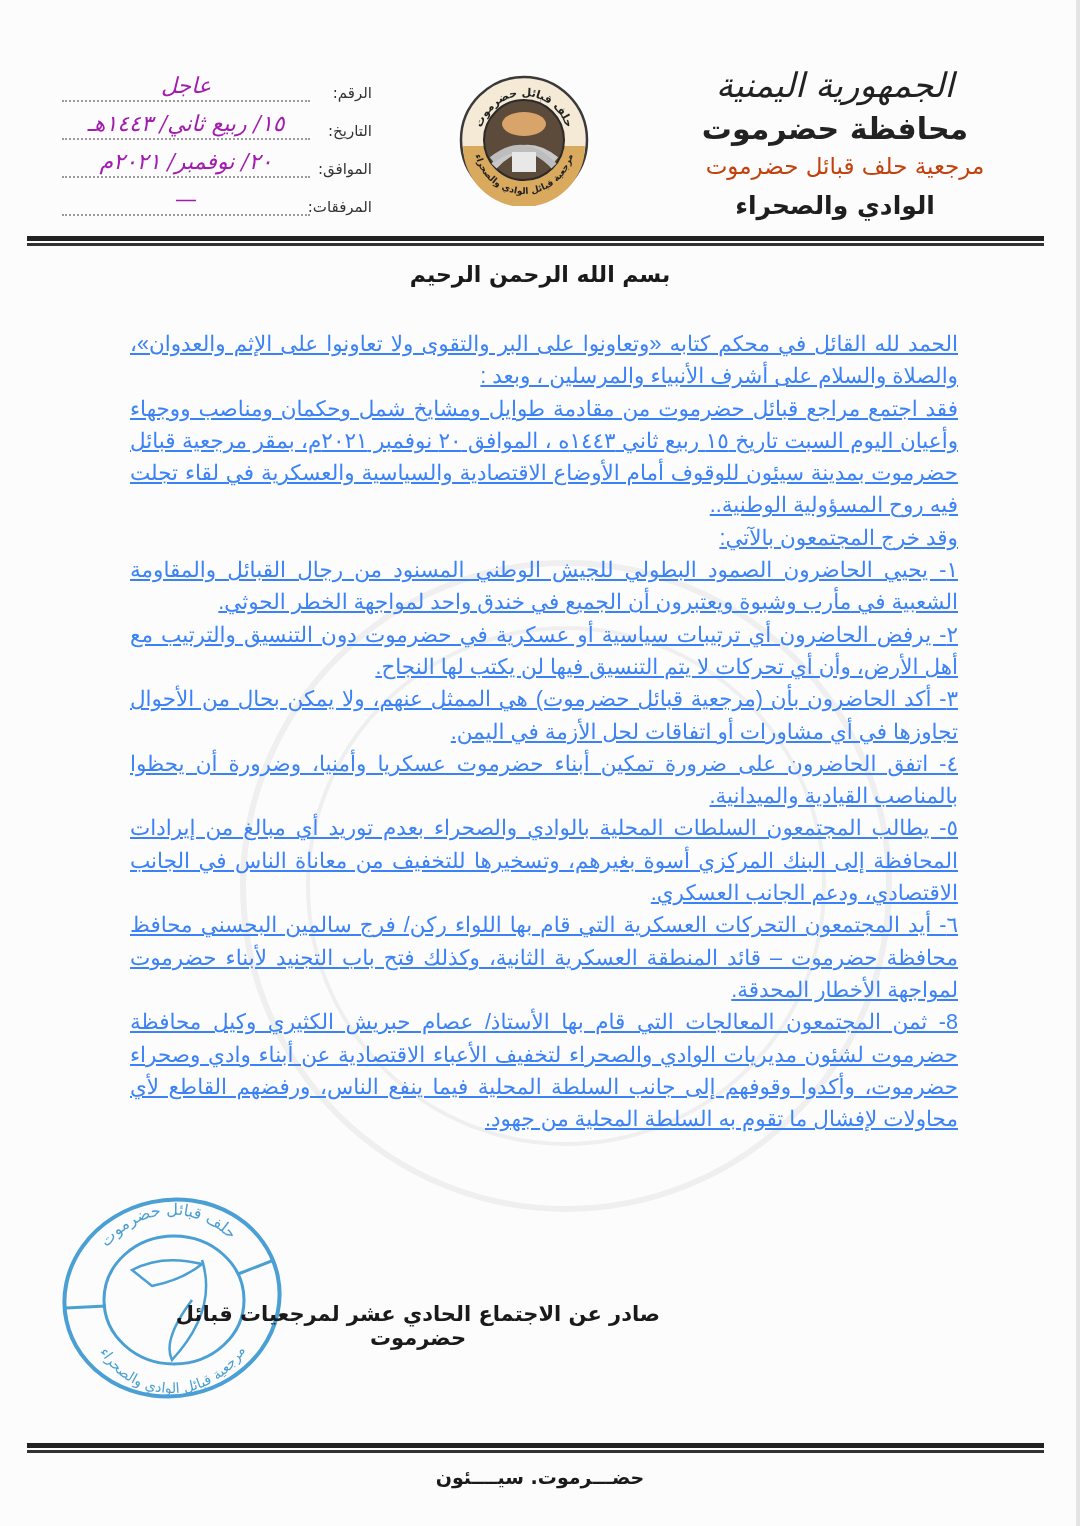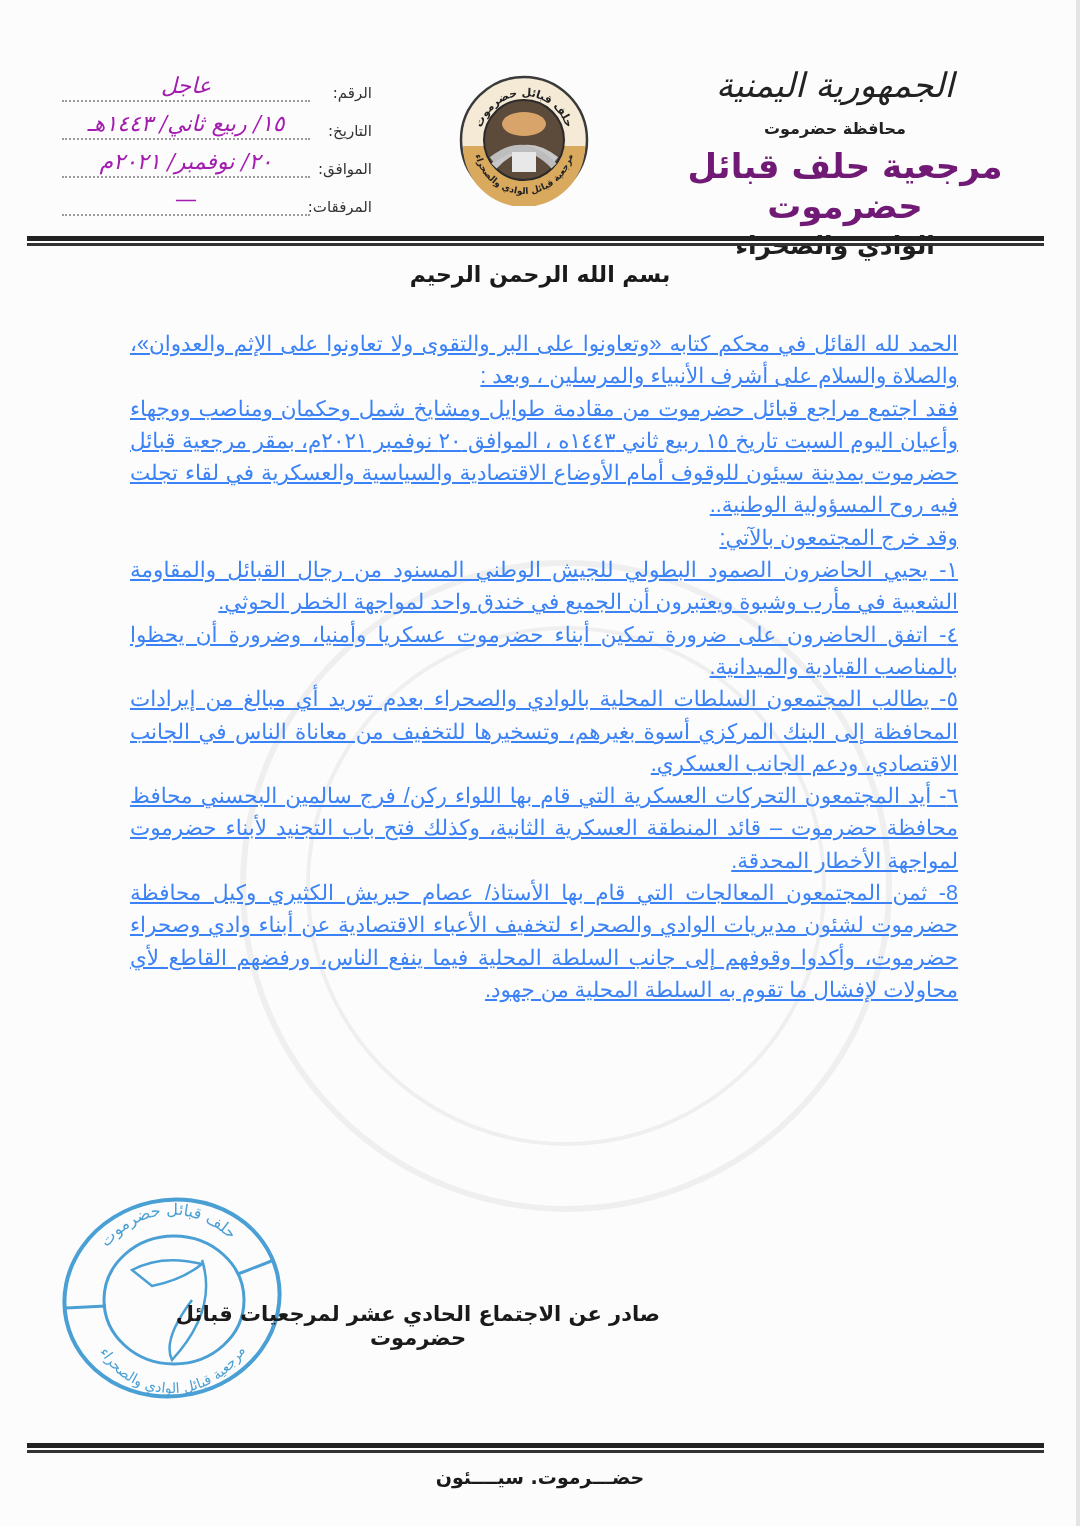--- a/index.html
+++ b/index.html
@@ -5,22 +5,22 @@
   html, body { margin: 0; padding: 0; }
   body {
     width: 1080px; height: 1526px; background: #fbfbfb; position: relative; overflow: hidden;
     font-family: "DejaVu Sans", sans-serif; color: #1a1a1a;
   }
   .page { position: absolute; inset: 0; background: #fcfcfc; }
   .right-edge { position: absolute; right: 0; top: 0; width: 4px; height: 100%; background: #e4e4e4; }
   
   .hdr-right { position: absolute; right: 95px; top: 62px; width: 300px; text-align: center; direction: rtl; }
   .hdr-republic { font-family: "DejaVu Serif", serif; font-size: 34px; font-style: italic; color: #222; line-height: 46px; text-align: center; }
-  .hdr-gov { font-size: 16px; font-weight: bold; color: #222; line-height: 34px; margin-top: 4px; }
-  .hdr-org { font-size: 34px; font-weight: bold; color: #701a75; line-height: 40px; margin-right: -20px; }
+  .hdr-gov { font-size: 30px; font-weight: bold; color: #222; line-height: 34px; margin-top: 4px; }
+  .hdr-org { font-size: 23px; font-weight: normal; color: #c2410c; line-height: 40px; margin-right: -20px; }
   .hdr-region { font-size: 25px; font-weight: bold; color: #1e1e1e; line-height: 40px; }
 
   
   .logo { position: absolute; left: 458px; top: 74px; width: 132px; height: 132px; }
 
   
   .hdr-left { position: absolute; left: 62px; top: 64px; width: 310px; direction: rtl; }
   .ref-row { display: flex; align-items: flex-end; height: 38px; font-size: 15px; color: #333; }
   .ref-label { width: 62px; flex: none; }
   .ref-value { flex: 1; border-bottom: 2px dotted #9a9a9a; height: 26px; position: relative; }
@@ -115,20 +115,22 @@
 
   <div class="basmala">بسم الله الرحمن الرحيم</div>
 
   <div class="watermark"></div>
 
   <div class="body">
     <p>الحمد لله القائل في محكم كتابه «وتعاونوا على البر والتقوى ولا تعاونوا على الإثم والعدوان»، والصلاة والسلام على أشرف الأنبياء والمرسلين ، وبعد :</p>
     <p>فقد اجتمع مراجع قبائل حضرموت من مقادمة طوايل ومشايخ شمل وحكمان ومناصب ووجهاء وأعيان اليوم السبت تاريخ ١٥ ربيع ثاني ١٤٤٣ه ، الموافق ٢٠ نوفمبر ٢٠٢١م، بمقر مرجعية قبائل حضرموت بمدينة سيئون للوقوف أمام الأوضاع الاقتصادية والسياسية والعسكرية في لقاء تجلت فيه روح المسؤولية الوطنية..</p>
     <p>وقد خرج المجتمعون بالآتي:</p>
     <p>١- يحيي الحاضرون الصمود البطولي للجيش الوطني المسنود من رجال القبائل والمقاومة الشعبية في مأرب وشبوة ويعتبرون أن الجميع في خندق واحد لمواجهة الخطر الحوثي.</p>
+    <p>٢- يرفض الحاضرون أي ترتيبات سياسية أو عسكرية في حضرموت دون التنسيق والترتيب مع أهل الأرض، وأن أي تحركات لا يتم التنسيق فيها لن يكتب لها النجاح.</p>
+    <p>٣- أكد الحاضرون بأن (مرجعية قبائل حضرموت) هي الممثل عنهم، ولا يمكن بحال من الأحوال تجاوزها في أي مشاورات أو اتفاقات لحل الأزمة في اليمن.</p>
     <p>٤- اتفق الحاضرون على ضرورة تمكين أبناء حضرموت عسكريا وأمنيا، وضرورة أن يحظوا بالمناصب القيادية والميدانية.</p>
     <p>٥- يطالب المجتمعون السلطات المحلية بالوادي والصحراء بعدم توريد أي مبالغ من إيرادات المحافظة إلى البنك المركزي أسوة بغيرهم، وتسخيرها للتخفيف من معاناة الناس في الجانب الاقتصادي، ودعم الجانب العسكري.</p>
     <p>٦- أيد المجتمعون التحركات العسكرية التي قام بها اللواء ركن/ فرج سالمين البحسني محافظ محافظة حضرموت – قائد المنطقة العسكرية الثانية، وكذلك فتح باب التجنيد لأبناء حضرموت لمواجهة الأخطار المحدقة.</p>
     <p>8- ثمن المجتمعون المعالجات التي قام بها الأستاذ/ عصام حبريش الكثيري وكيل محافظة حضرموت لشئون مديريات الوادي والصحراء لتخفيف الأعباء الاقتصادية عن أبناء وادي وصحراء حضرموت، وأكدوا وقوفهم إلى جانب السلطة المحلية فيما ينفع الناس، ورفضهم القاطع لأي محاولات لإفشال ما تقوم به السلطة المحلية من جهود.</p>
   </div>
 
   <div class="stamp">
     <svg width="240" height="210" viewBox="0 0 240 210">
       <defs>
         <path id="stTop" d="M 40 110 A 80 80 0 0 1 200 100"></path>

